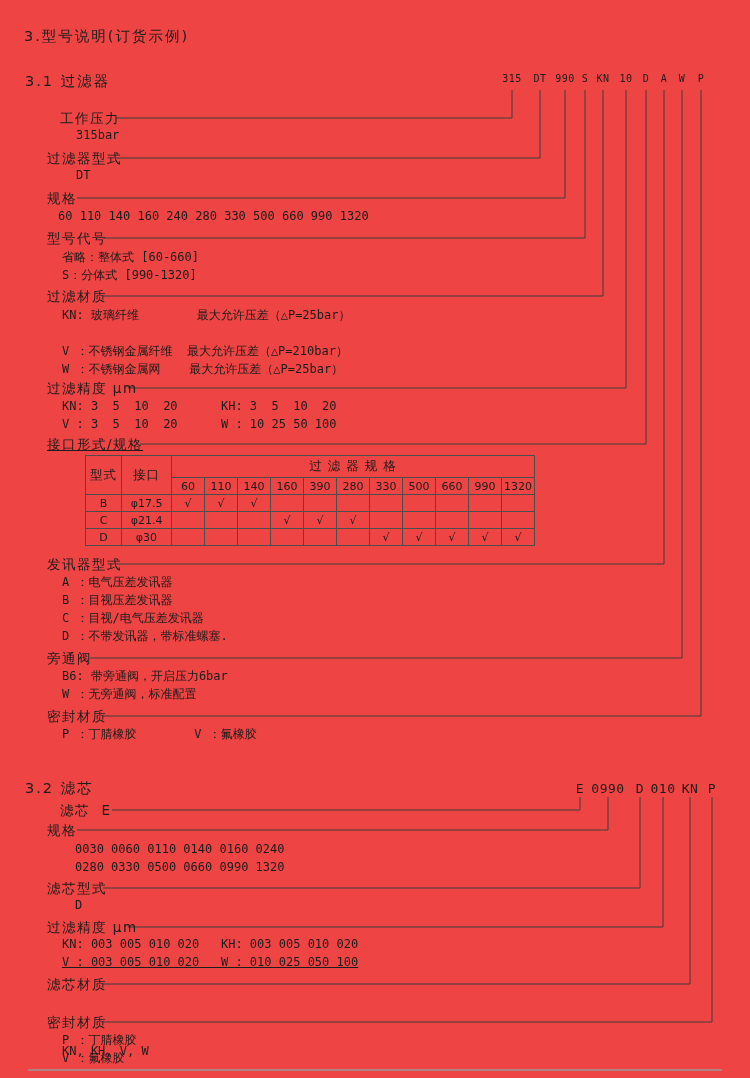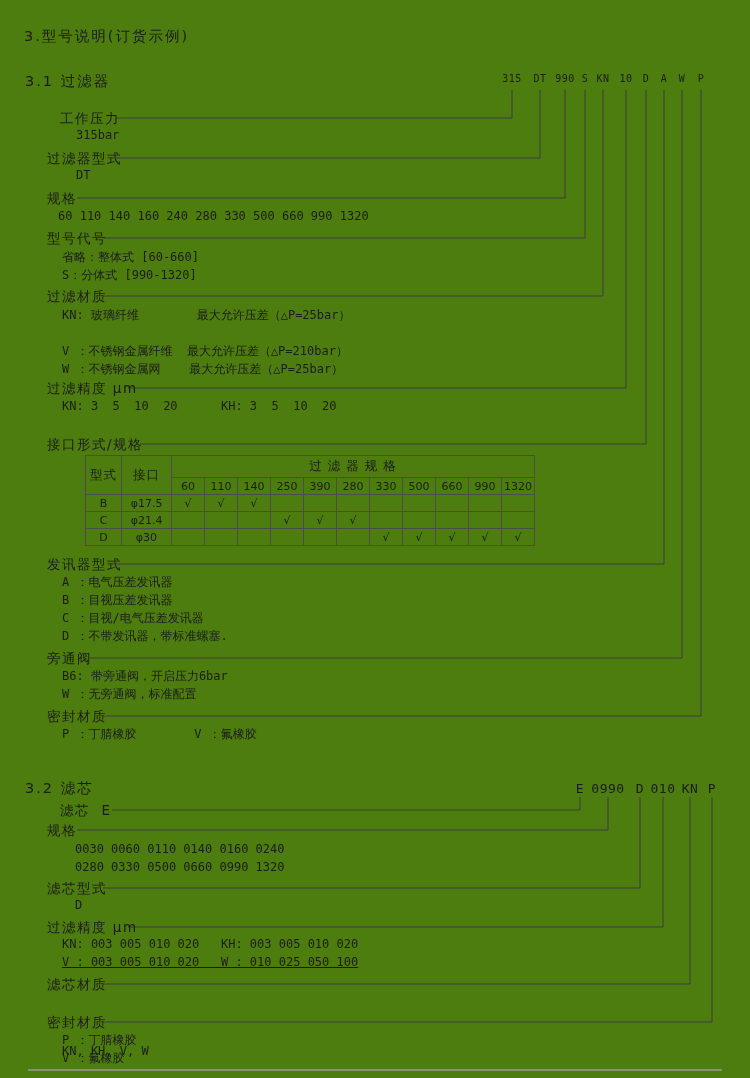--- a/index.html
+++ b/index.html
@@ -1,18 +1,18 @@
 <!DOCTYPE html>
 <html><head>
 <meta charset="utf-8">
 <style>
   html,body { margin:0; padding:0; background:#d9d9d9; }
   #page {
     position:relative; width:750px; height:1078px; margin:0 auto;
-    background:#4d7c0f; color:#1c1c1c; overflow:hidden;
+    background:#ef4444; color:#1c1c1c; overflow:hidden;
     font-family:"DejaVu Sans", sans-serif;
   }
   .ttl  { position:absolute; font-size:14.5px; letter-spacing:2px; white-space:pre; }
   .lbl  { position:absolute; font-size:13.5px; letter-spacing:1.5px; white-space:pre; }
   .val  { position:absolute; font-size:12px; white-space:pre;
           font-family:"DejaVu Sans Mono","DejaVu Sans",monospace; }
   .cseg { position:absolute; top:73px; transform:translateX(-50%); white-space:pre;
           font-family:"DejaVu Sans Mono","DejaVu Sans",monospace; font-size:10px; letter-spacing:0.5px; }
   .cseg2{ position:absolute; top:781px; transform:translateX(-50%); white-space:pre;
           font-family:"DejaVu Sans Mono","DejaVu Sans",monospace; font-size:13px; letter-spacing:0.5px; }
@@ -87,22 +87,23 @@
   <div class="val" style="left:62px; top:249px;">省略：整体式 [60-660]</div>
   <div class="val" style="left:62px; top:267px;">S：分体式 [990-1320]</div>
 
   <div class="lbl" style="left:47px; top:288px;">过滤材质</div>
   <div class="val" style="left:62px; top:307px;">KN: 玻璃纤维        最大允许压差（△P=25bar）</div>
   <div class="val" style="left:62px; top:343px;">V ：不锈钢金属纤维  最大允许压差（△P=210bar）</div>
   <div class="val" style="left:62px; top:361px;">W ：不锈钢金属网    最大允许压差（△P=25bar）</div>
 
   <div class="lbl" style="left:47px; top:380px;">过滤精度 μm</div>
   <div class="val" style="left:62px; top:399px;">KN: 3  5  10  20      KH: 3  5  10  20</div>
-
-  <div class="lbl" style="left:47px; top:436px;">接口形式/规格</div>
+  <div class="val" style="left:62px; top:417px;">V : 3  5  10  20      W : 10 25 50 100</div>
+
+  <div class="lbl" style="left:47px; top:436px;text-decoration:underline;">接口形式/规格</div>
 
   <table class="ports">
     <colgroup>
       <col class="c-type">
         <col class="c-port">
       <col class="c-sz">
         <col class="c-sz">
         <col class="c-sz">
         <col class="c-sz">
         <col class="c-sz">
@@ -116,21 +117,21 @@
     <thead>
       <tr class="r1">
         <th rowspan="2">型式</th>
         <th rowspan="2">接口</th>
         <th colspan="11">过 滤 器 规 格</th>
       </tr>
       <tr class="r2">
         <th>60</th>
         <th>110</th>
         <th>140</th>
-        <th>250</th>
+        <th>160</th>
         <th>390</th>
         <th>280</th>
         <th>330</th>
         <th>500</th>
         <th>660</th>
         <th>990</th>
         <th>1320</th>
       </tr>
     </thead>
     <tbody>

